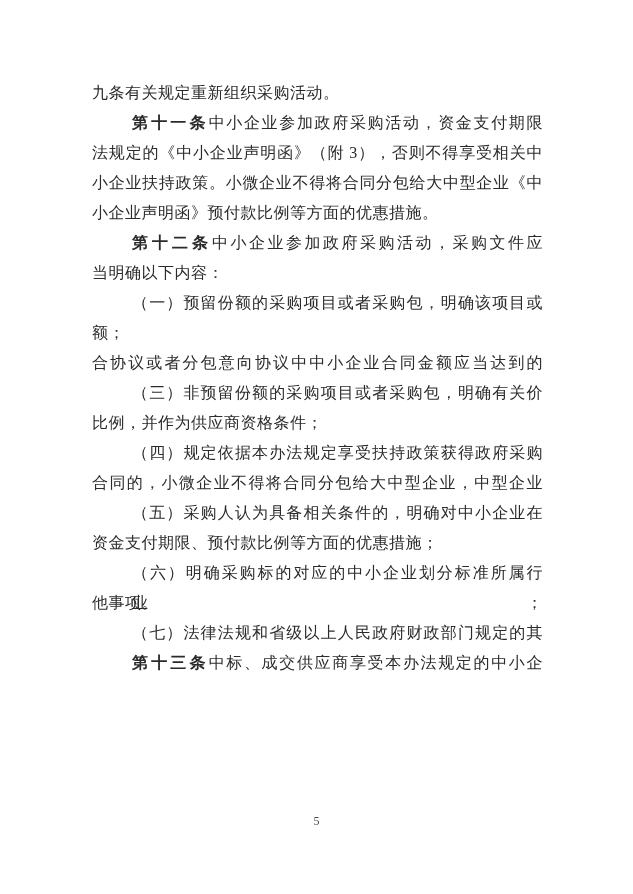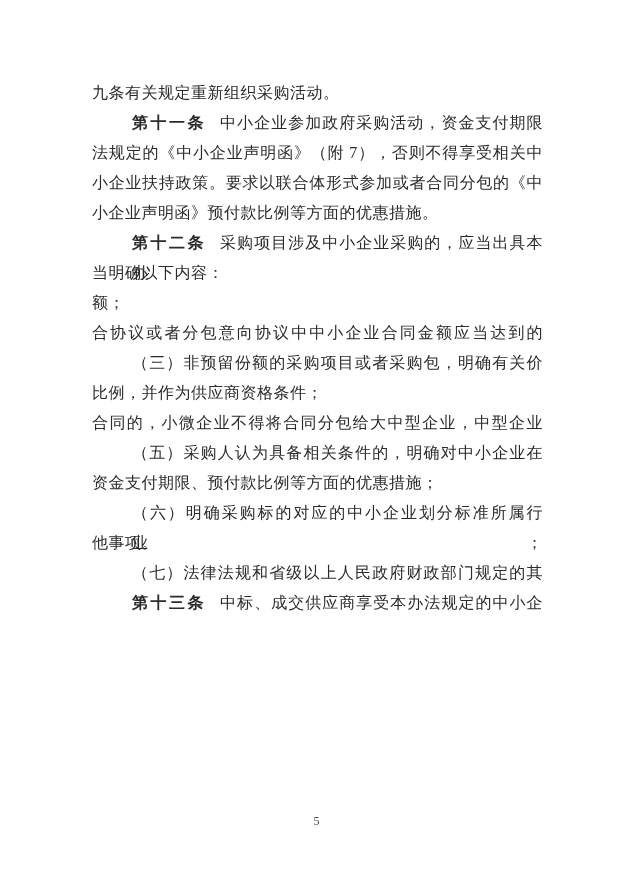--- a/index.html
+++ b/index.html
@@ -36,49 +36,50 @@
   .line.fill {
     text-align: justify;
     text-align-last: justify;
     text-justify: inter-character;
   }
   .line.indent { padding-left: 40px; }
   .run { letter-spacing: 0.5px; }
   .run.bold {
     font-weight: 700;
     font-family: Liberation Serif, serif;
-    margin-right: 14px;
     letter-spacing: 2px;
   }
   .page-number {
     position: absolute;
     left: 0; right: 0;
     top: 814px;
     text-align: center;
     font-size: 12px;
     color: var(--page-number-color);
     font-family: "Liberation Serif", "DejaVu Serif", serif;
   }
 </style>
 </head>
 <body>
 
 <div class="page">
   <div class="text-block">
       <div class="line"><span class="run">九条有关规定重新组织采购活动。</span></div>
       <div class="line indent fill"><span class="run bold">第十一条</span><span class="run">中小企业参加政府采购活动，资金支付期限</span></div>
-      <div class="line fill"><span class="run">法规定的《中小企业声明函》（附 7），否则不得享受相关中</span></div>
-      <div class="line fill"><span class="run">小企业扶持政策。要求以联合体形式参加或者合同分包的《中</span></div>
+      <div class="line fill"><span class="run">法规定的《中小企业声明函》（附 3），否则不得享受相关中</span></div>
+      <div class="line fill"><span class="run">小企业扶持政策。小微企业不得将合同分包给大中型企业《中</span></div>
       <div class="line"><span class="run">小企业声明函》预付款比例等方面的优惠措施。</span></div>
-      <div class="line indent fill"><span class="run bold">第十二条</span><span class="run">采购项目涉及中小企业采购的，应当出具本办</span></div>
+      <div class="line indent fill"><span class="run bold">第十二条</span><span class="run">中小企业参加政府采购活动，采购文件应</span></div>
       <div class="line"><span class="run">当明确以下内容：</span></div>
+      <div class="line indent fill"><span class="run">（一）预留份额的采购项目或者采购包，明确该项目或</span></div>
       <div class="line"><span class="run">额；</span></div>
       <div class="line fill"><span class="run">合协议或者分包意向协议中中小企业合同金额应当达到的</span></div>
       <div class="line indent fill"><span class="run">（三）非预留份额的采购项目或者采购包，明确有关价</span></div>
       <div class="line"><span class="run">比例，并作为供应商资格条件；</span></div>
+      <div class="line indent fill"><span class="run">（四）规定依据本办法规定享受扶持政策获得政府采购</span></div>
       <div class="line fill"><span class="run">合同的，小微企业不得将合同分包给大中型企业，中型企业</span></div>
       <div class="line indent fill"><span class="run">（五）采购人认为具备相关条件的，明确对中小企业在</span></div>
       <div class="line"><span class="run">资金支付期限、预付款比例等方面的优惠措施；</span></div>
       <div class="line indent fill"><span class="run">（六）明确采购标的对应的中小企业划分标准所属行业；</span></div>
       <div class="line"><span class="run">他事项。</span></div>
       <div class="line indent fill"><span class="run">（七）法律法规和省级以上人民政府财政部门规定的其</span></div>
       <div class="line indent fill"><span class="run bold">第十三条</span><span class="run">中标、成交供应商享受本办法规定的中小企</span></div>
     </div>
   <div class="page-number">5</div>
 </div>

